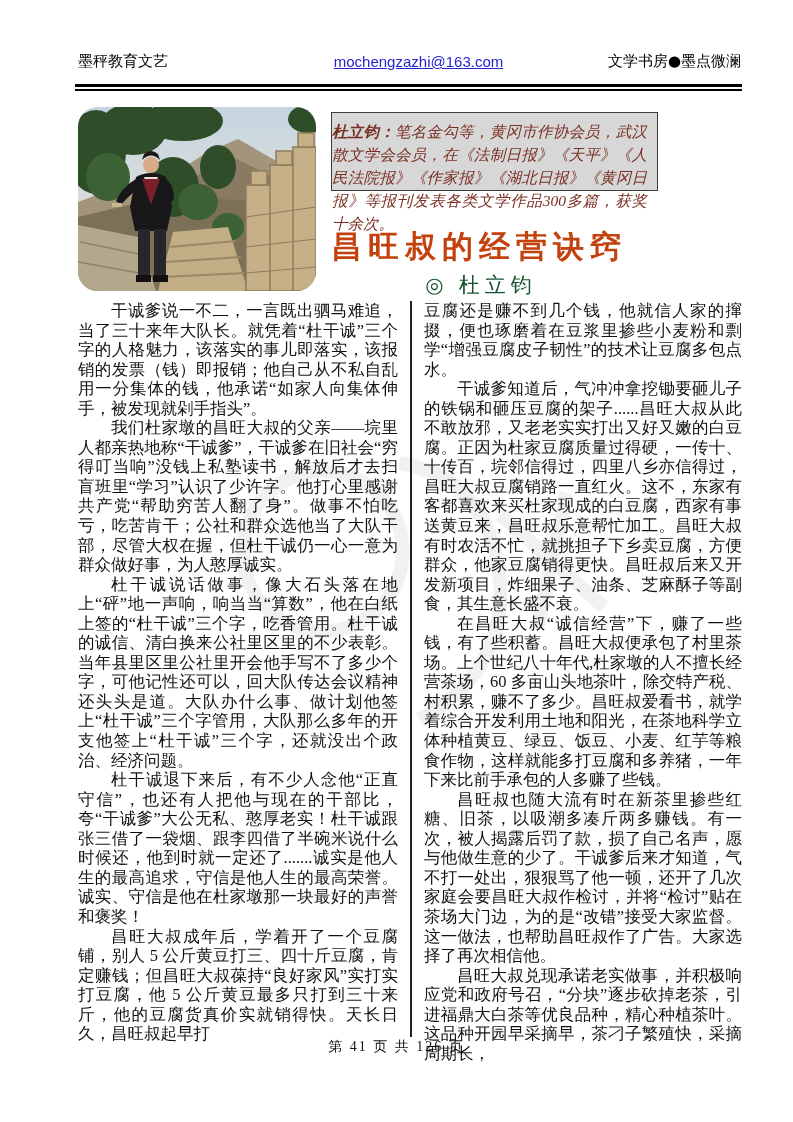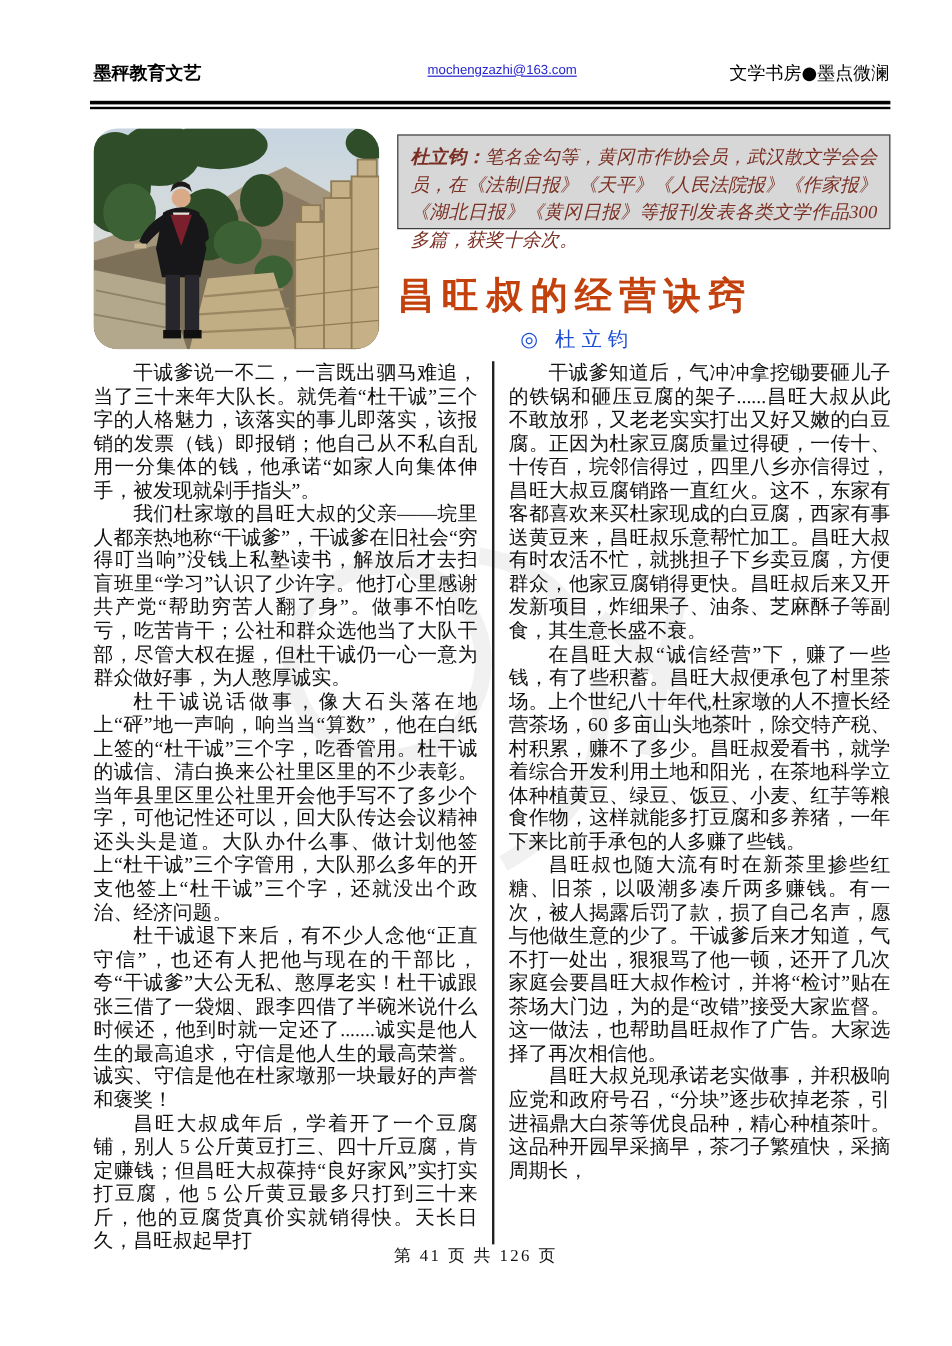--- a/index.html
+++ b/index.html
@@ -9,26 +9,26 @@
     margin:0 auto;
     background:#ffffff;
     overflow:hidden;
     font-family:"Liberation Serif","DejaVu Serif",serif;
     color:#1a1a1a;
   }
   
   .hdr-left{
     position:absolute;left:78px;top:52px;
     font-family:"DejaVu Sans","Liberation Sans",sans-serif;
-    font-weight:bold;font-size:15px;color:#000;
+    font-weight:normal;font-size:15px;color:#000;
   }
   .hdr-center{
     position:absolute;left:0;right:0;top:53px;text-align:center;
     font-family:"Liberation Sans","DejaVu Sans",sans-serif;
-    font-size:11px;
+    font-size:15px;
     padding-left:44px;
   }
   .hdr-center a{color:#2424d0;text-decoration:underline;cursor:pointer;}
   .hdr-right{
     position:absolute;right:52px;top:52px;
     font-family:"DejaVu Sans","Liberation Sans",sans-serif;
     font-weight:normal;font-size:15px;color:#000;
   }
   .hdr-rule{
     position:absolute;left:75px;right:51px;top:84px;
@@ -37,42 +37,42 @@
     border-bottom:2px solid #000;
   }
   
   .photo{
     position:absolute;left:78px;top:107px;width:238px;height:184px;
     border-radius:20px;overflow:hidden;background:#cfd9df;
   }
   .photo svg{display:block;}
   
   .infobox{
-    position:absolute;left:331px;top:112px;width:411px;height:79px;
+    position:absolute;left:331px;top:112px;width:327px;height:79px;
     box-sizing:border-box;
     border:1.5px solid #3c3c3c;
     background:#d7d7d7;
-    padding:7px 10px 6px 10px;
+    padding:7px 10px 6px 0;
     font-style:italic;
     font-size:15.5px;line-height:23px;
     color:#7a2f23;
     text-align:justify;
   }
   .infobox .lead{text-indent:2em;display:inline;}
   .infobox .lbl{font-weight:bold;}
   
   .title{
     position:absolute;left:331px;top:226px;
     font-family:"DejaVu Sans","Liberation Sans",sans-serif;
     font-weight:bold;font-size:31px;letter-spacing:6px;
     color:#c2410c;white-space:nowrap;
   }
   .byline{
     position:absolute;left:331px;top:271px;width:300px;
-    text-align:center;font-size:17px;letter-spacing:5px;color:#1d4ed8;
+    text-align:center;font-size:21px;letter-spacing:5px;color:#14532d;
   }
   
   .col{position:absolute;top:301px;}
   .col-left{left:78px;width:320px;}
   .col-right{left:424px;width:318px;}
   .col p{
     margin:0;
     font-size:16.5px;line-height:19.55px;
     text-align:justify;
     text-indent:2em;
@@ -195,20 +195,21 @@
 
   <div class="col col-left">
       <p>干诚爹说一不二，一言既出驷马难追，当了三十来年大队长。就凭着“杜干诚”三个字的人格魅力，该落实的事儿即落实，该报销的发票（钱）即报销；他自己从不私自乱用一分集体的钱，他承诺“如家人向集体伸手，被发现就剁手指头”。</p>
       <p>我们杜家墩的昌旺大叔的父亲——垸里人都亲热地称“干诚爹”，干诚爹在旧社会“穷得叮当响”没钱上私塾读书，解放后才去扫盲班里“学习”认识了少许字。他打心里感谢共产党“帮助穷苦人翻了身”。做事不怕吃亏，吃苦肯干；公社和群众选他当了大队干部，尽管大权在握，但杜干诚仍一心一意为群众做好事，为人憨厚诚实。</p>
       <p>杜干诚说话做事，像大石头落在地上“砰”地一声响，响当当“算数”，他在白纸上签的“杜干诚”三个字，吃香管用。杜干诚的诚信、清白换来公社里区里的不少表彰。当年县里区里公社里开会他手写不了多少个字，可他记性还可以，回大队传达会议精神还头头是道。大队办什么事、做计划他签上“杜干诚”三个字管用，大队那么多年的开支他签上“杜干诚”三个字，还就没出个政治、经济问题。</p>
       <p>杜干诚退下来后，有不少人念他“正直守信”，也还有人把他与现在的干部比，夸“干诚爹”大公无私、憨厚老实！杜干诚跟张三借了一袋烟、跟李四借了半碗米说什么时候还，他到时就一定还了.......诚实是他人生的最高追求，守信是他人生的最高荣誉。诚实、守信是他在杜家墩那一块最好的声誉和褒奖！</p>
       <p>昌旺大叔成年后，学着开了一个豆腐铺，别人 5 公斤黄豆打三、四十斤豆腐，肯定赚钱；但昌旺大叔葆持“良好家风”实打实打豆腐，他 5 公斤黄豆最多只打到三十来斤，他的豆腐货真价实就销得快。天长日久，昌旺叔起早打</p>
     </div>
   <div class="col-divider"></div>
   <div class="col col-right">
+      <p class="noindent">豆腐还是赚不到几个钱，他就信人家的撺掇，便也琢磨着在豆浆里掺些小麦粉和剽学“增强豆腐皮子韧性”的技术让豆腐多包点水。</p>
       <p>干诚爹知道后，气冲冲拿挖锄要砸儿子的铁锅和砸压豆腐的架子......昌旺大叔从此不敢放邪，又老老实实打出又好又嫩的白豆腐。正因为杜家豆腐质量过得硬，一传十、十传百，垸邻信得过，四里八乡亦信得过，昌旺大叔豆腐销路一直红火。这不，东家有客都喜欢来买杜家现成的白豆腐，西家有事送黄豆来，昌旺叔乐意帮忙加工。昌旺大叔有时农活不忙，就挑担子下乡卖豆腐，方便群众，他家豆腐销得更快。昌旺叔后来又开发新项目，炸细果子、油条、芝麻酥子等副食，其生意长盛不衰。</p>
       <p>在昌旺大叔“诚信经营”下，赚了一些钱，有了些积蓄。昌旺大叔便承包了村里茶场。上个世纪八十年代,杜家墩的人不擅长经营茶场，60 多亩山头地茶叶，除交特产税、村积累，赚不了多少。昌旺叔爱看书，就学着综合开发利用土地和阳光，在茶地科学立体种植黄豆、绿豆、饭豆、小麦、红芋等粮食作物，这样就能多打豆腐和多养猪，一年下来比前手承包的人多赚了些钱。</p>
       <p>昌旺叔也随大流有时在新茶里掺些红糖、旧茶，以吸潮多凑斤两多赚钱。有一次，被人揭露后罚了款，损了自己名声，愿与他做生意的少了。干诚爹后来才知道，气不打一处出，狠狠骂了他一顿，还开了几次家庭会要昌旺大叔作检讨，并将“检讨”贴在茶场大门边，为的是“改错”接受大家监督。这一做法，也帮助昌旺叔作了广告。大家选择了再次相信他。</p>
       <p>昌旺大叔兑现承诺老实做事，并积极响应党和政府号召，“分块”逐步砍掉老茶，引进福鼎大白茶等优良品种，精心种植茶叶。这品种开园早采摘早，茶刁子繁殖快，采摘周期长，</p>
     </div>
 
   <div class="footer">第 41 页 共 126 页</div>
 
 </div>
 

